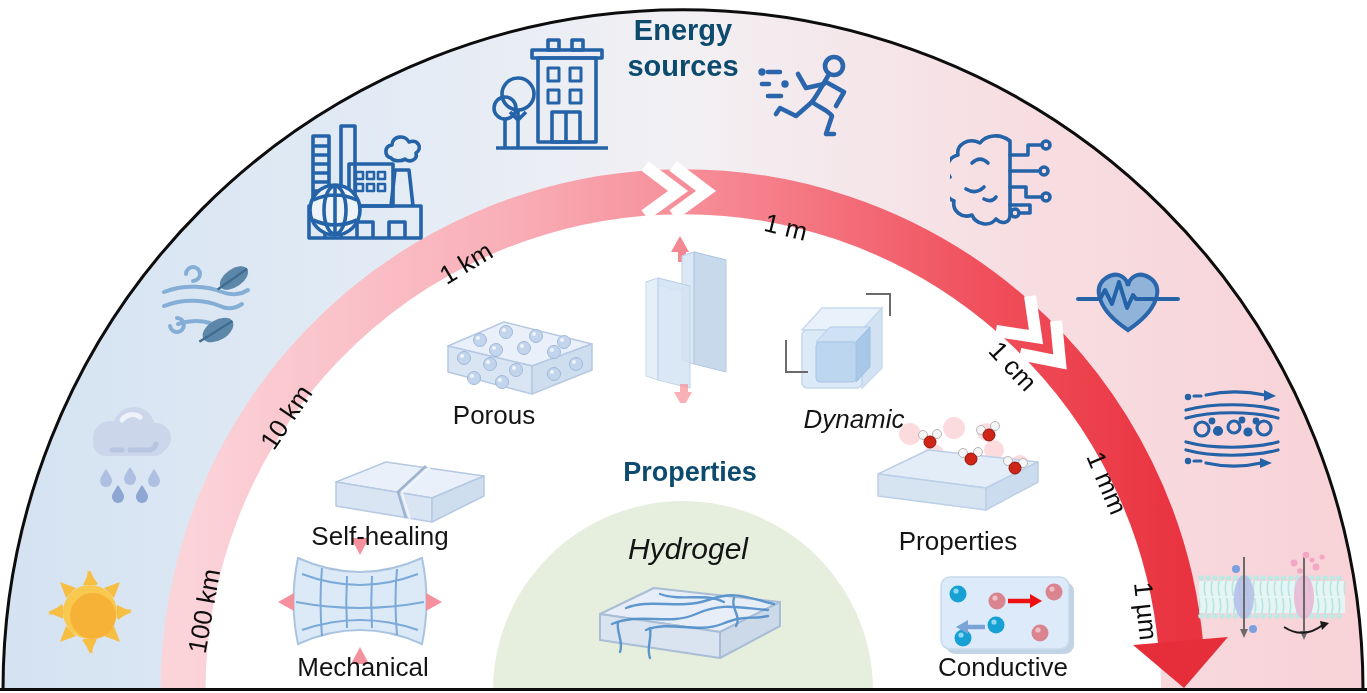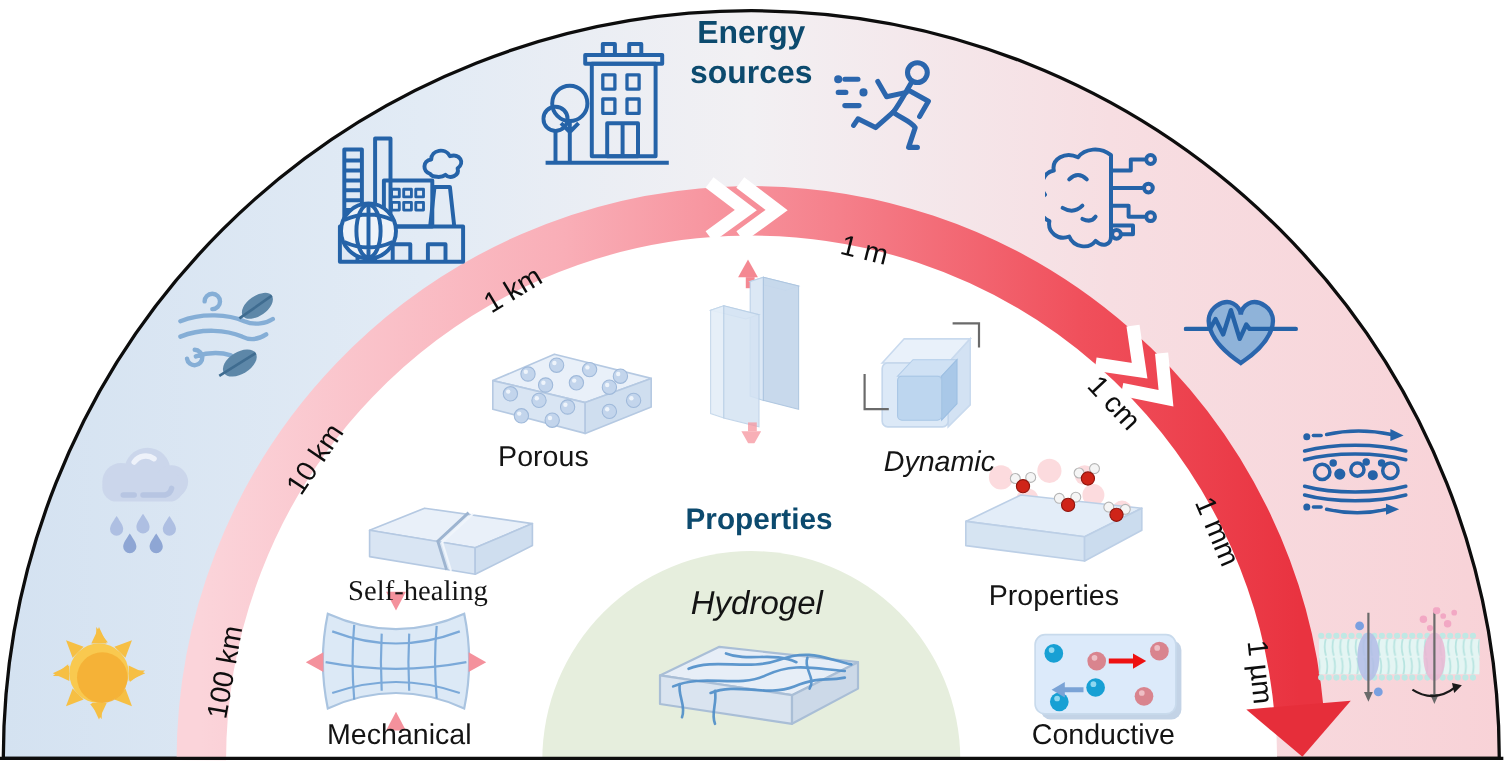--- a/index.html
+++ b/index.html
@@ -415,21 +415,21 @@
   </svg>
 
   <div class="blue-title" style="left:603px;top:12px;width:160px;font-size:29px;">Energy sources</div>
 
   <div class="blue-title" style="left:610px;top:456px;width:160px;font-size:27px;">Properties</div>
 
   <div class="plabel" style="left:608px;top:533px;width:160px;font-size:30px;font-style:italic;">Hydrogel</div>
 
   <div class="plabel" style="left:414px;top:402px;width:160px;">Porous</div>
   <div class="plabel" style="left:774px;top:406px;width:160px;font-style:italic;">Dynamic</div>
-  <div class="plabel" style="left:300px;top:523px;width:160px;font-family:Liberation Serif, serif;">Self-healing</div>
+  <div class="plabel" style="left:300px;top:523px;width:160px;">Self-healing</div>
   <div class="plabel" style="left:878px;top:528px;width:160px;">Properties</div>
   <div class="plabel" style="left:283px;top:654px;width:160px;">Mechanical</div>
   <div class="plabel" style="left:923px;top:654px;width:160px;">Conductive</div>
 
   <div class="slabel" style="left:139px;top:595px;transform:rotate(-80deg);">
       <span>100 km</span>
     </div>
   <div class="slabel" style="left:221px;top:401px;transform:rotate(-56deg);">
       <span>10 km</span>
     </div>

